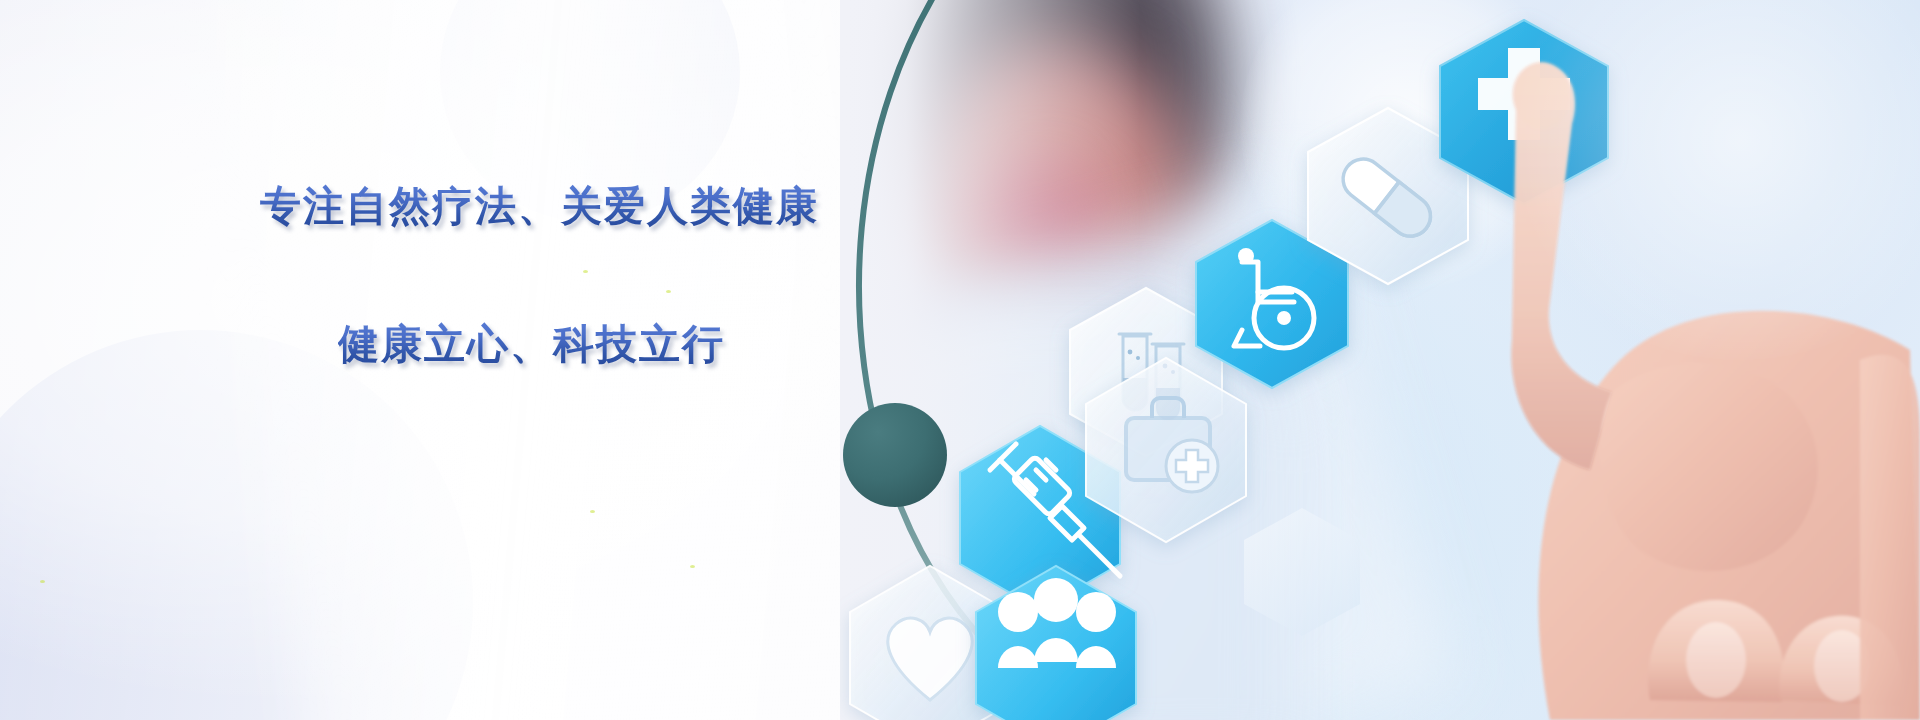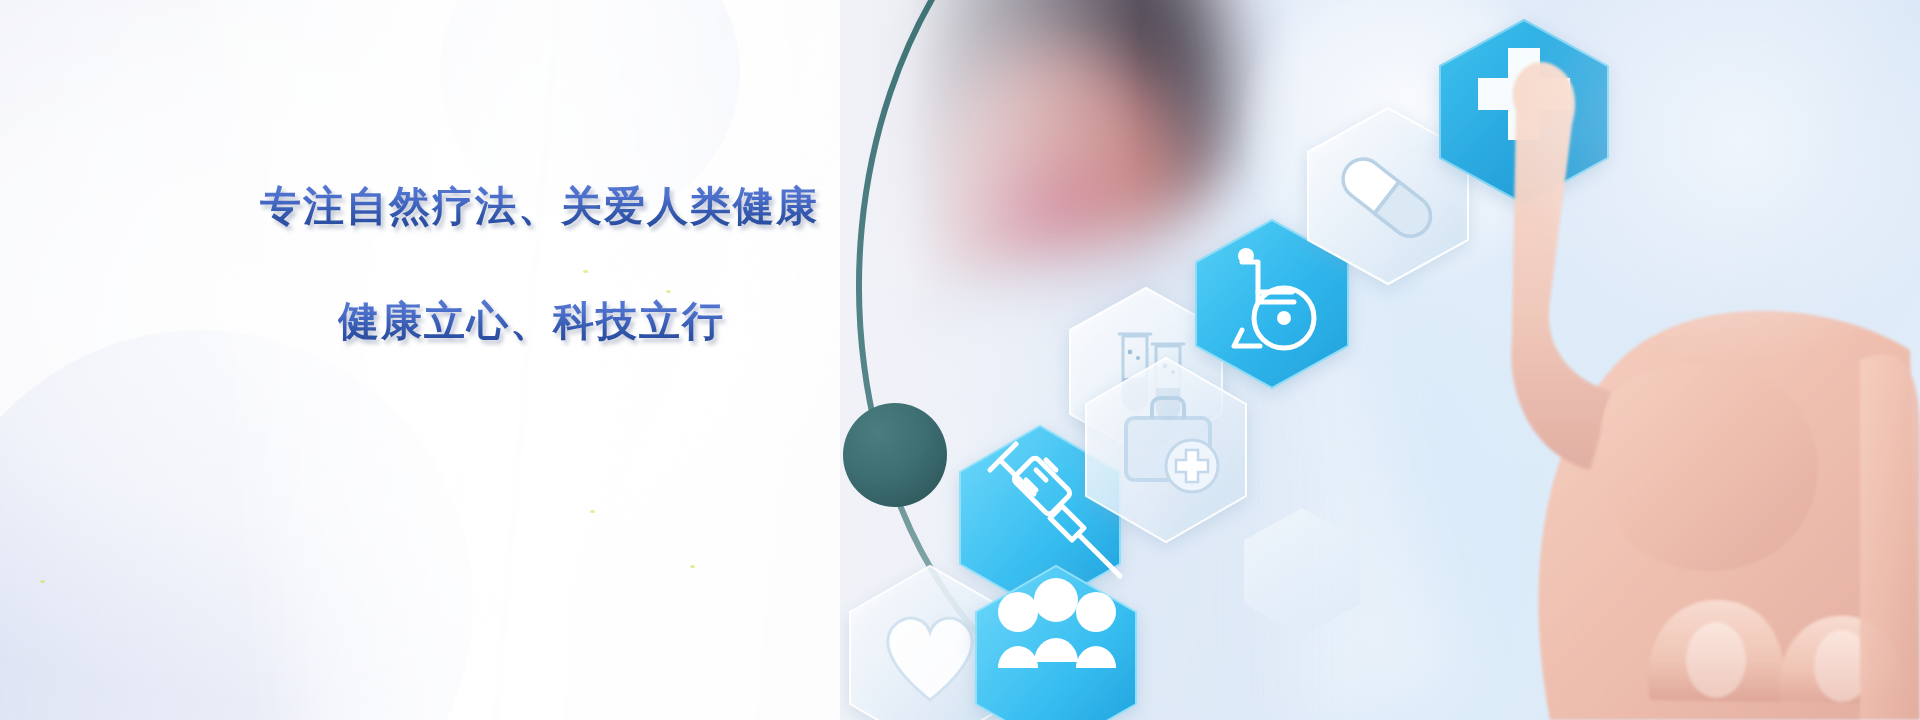--- a/index.html
+++ b/index.html
@@ -46,21 +46,21 @@
   .headline{position:absolute;left:260px;top:180px;width:640px;}
   .hl-line{
     font-weight:700;
     letter-spacing:2px;
     white-space:nowrap;
     background:linear-gradient(180deg,#5a7ed6 0%,#4a6ec9 34%,#2f54a8 72%,#27489b 100%);
     -webkit-background-clip:text;background-clip:text;color:transparent;
     filter:drop-shadow(3px 4px 2px rgba(120,130,160,.45));
   }
   .hl-1{font-size:41px;line-height:52px;}
-  .hl-2{font-size:41px;line-height:52px;margin-top:63px;margin-left:78px;}
+  .hl-2{font-size:41px;line-height:52px;margin-top:86px;margin-left:78px;}
 
   
   .photo{
     position:absolute;left:840px;top:0;width:1080px;height:720px;
     overflow:hidden;
   }
   .photo-bg{
     position:absolute;inset:0;
     background:
       radial-gradient(620px 520px at 430px 520px,rgba(214,233,248,.95) 0%,rgba(223,238,250,.55) 55%,rgba(255,255,255,0) 80%),

